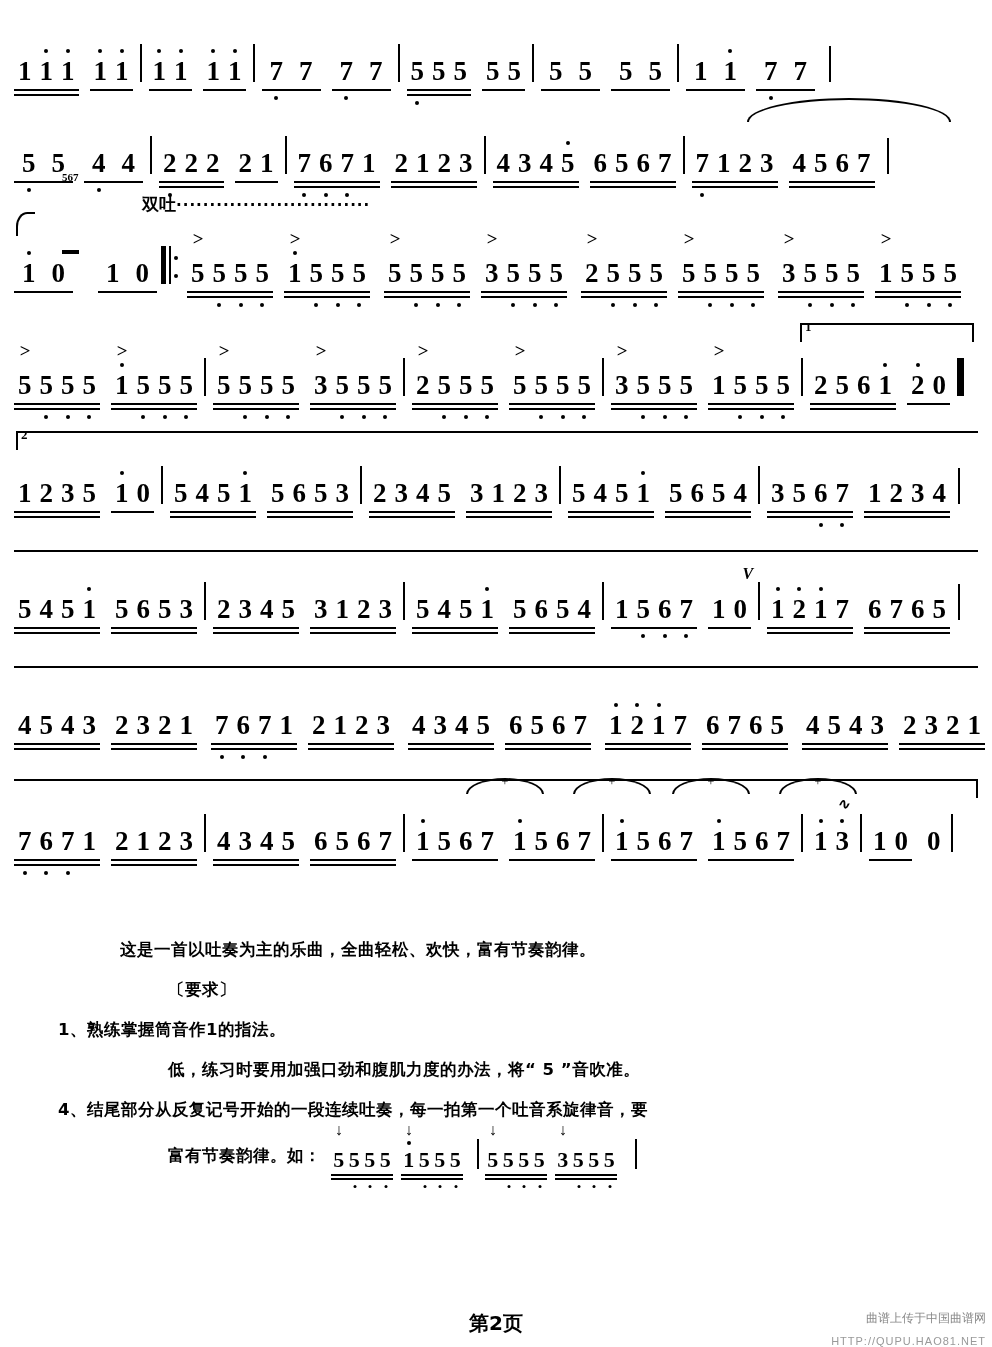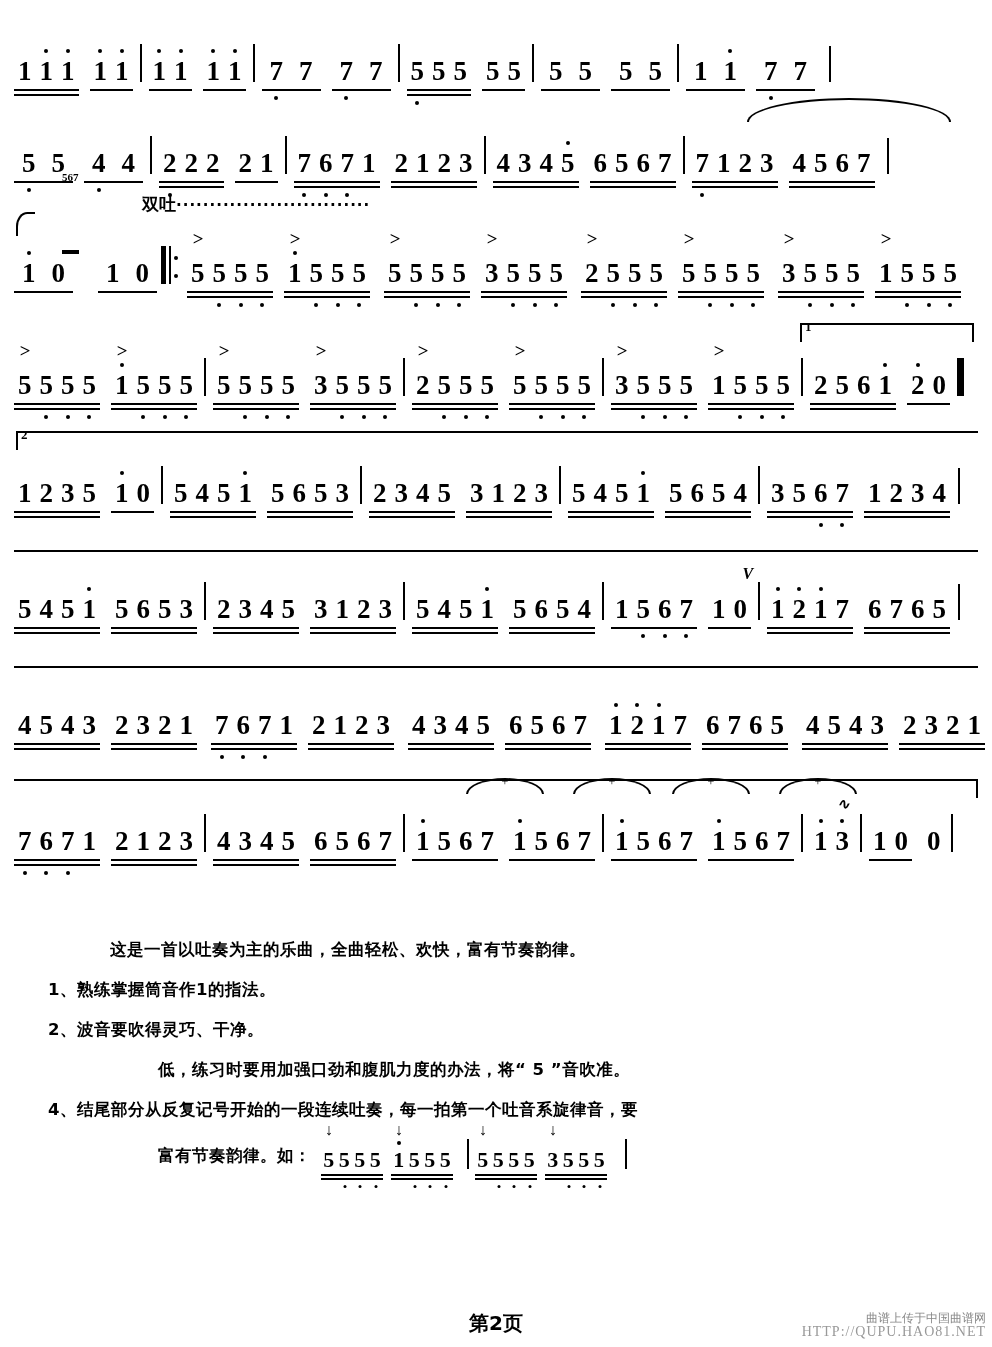--- a/index.html
+++ b/index.html
@@ -97,21 +97,21 @@
   .inlinescore .bg.b2::after{bottom:-8px;}
   .inlinescore .bg.b2 .n .ud{bottom:-16px;width:3px;height:3px;}
   .inlinescore .bl{height:30px;margin:0 6px 3px 6px;}
   .arrow{position:absolute;top:-24px;left:50%;transform:translateX(-50%);
          font-size:16px;line-height:12px;font-weight:bold;}
   
   .pagenum{position:absolute;left:0;right:0;text-align:center;
            font-family:"DejaVu Sans",sans-serif;font-size:20px;font-weight:bold;}
   .wm{position:absolute;right:6px;text-align:right;line-height:13px;}
   .wm .l1{font-family:Liberation Serif, serif;font-size:12px;color:#888;}
-  .wm .l2{font-family:Liberation Serif, serif;font-size:14px;color:#999;letter-spacing:1px;}
+  .wm .l2{font-family:Liberation Sans, sans-serif;font-size:11px;color:#999;letter-spacing:1px;margin-top:10px;}
 </style>
 </head>
 <body>
 
 <div class="score">
 
   <div class="srow" style="height:86px;">
     <div class="meas">
       <span class="bg b2">
         <span class="n">1</span>
@@ -748,30 +748,28 @@
       <span class="n">0</span>
     </div>
     <span class="bl endgrp">
         <i></i>
         <i class="fat"></i>
       </span>
   </div>
 
 </div>
 
-<div class="prose" style="top:930px;left:48px;right:60px;">
+<div class="prose" style="top:930px;left:58px;right:60px;">
   <div class="ptext indent1">这是一首以吐奏为主的乐曲，全曲轻松、欢快，富有节奏韵律。</div>
+  <div class="ptext indent2">〔要求〕</div>
 
   <div class="ptext">
     <span>1</span><span>、</span><span>熟练掌握筒音作1的指法。</span>
   </div>
 
-  <div class="ptext">
-    <span>2</span><span>、</span><span>波音要吹得灵巧、干净。</span>
-  </div>
 
   <div class="ptext hang">低，练习时要用加强口劲和腹肌力度的办法，将“ 5 ”音吹准。</div>
 
   <div class="ptext">
     <span>4</span><span>、</span><span>结尾部分从反复记号开始的一段连续吐奏，每一拍第一个吐音系旋律音，要</span>
   </div>
   <div class="ptext hang" style="line-height:52px;">
     <span>富有节奏韵律。如：</span>
     <span class="inlinescore">
       <span class="bg b2">

